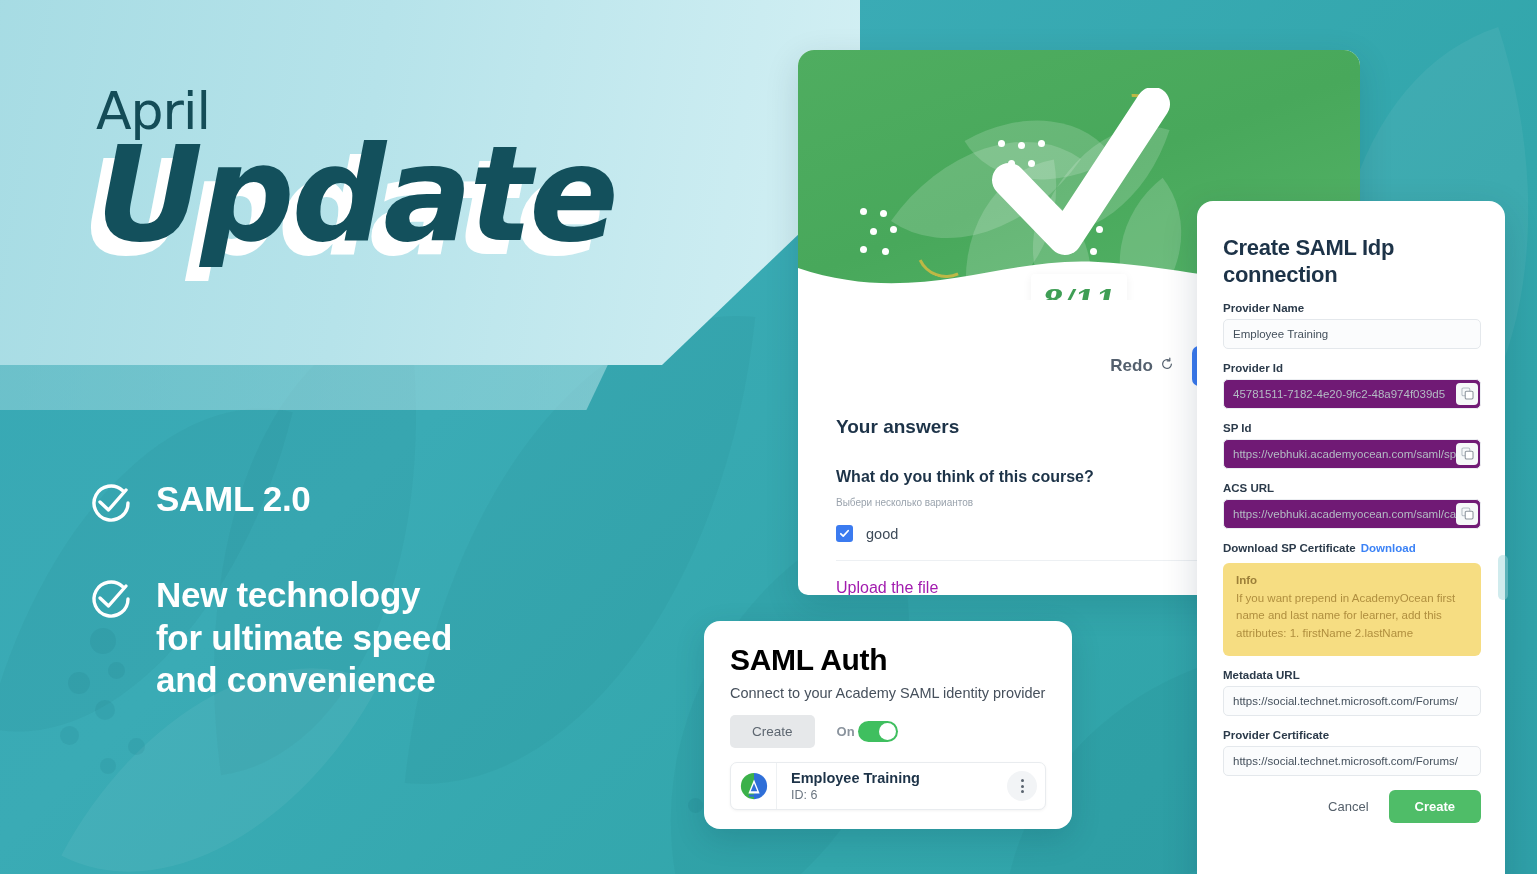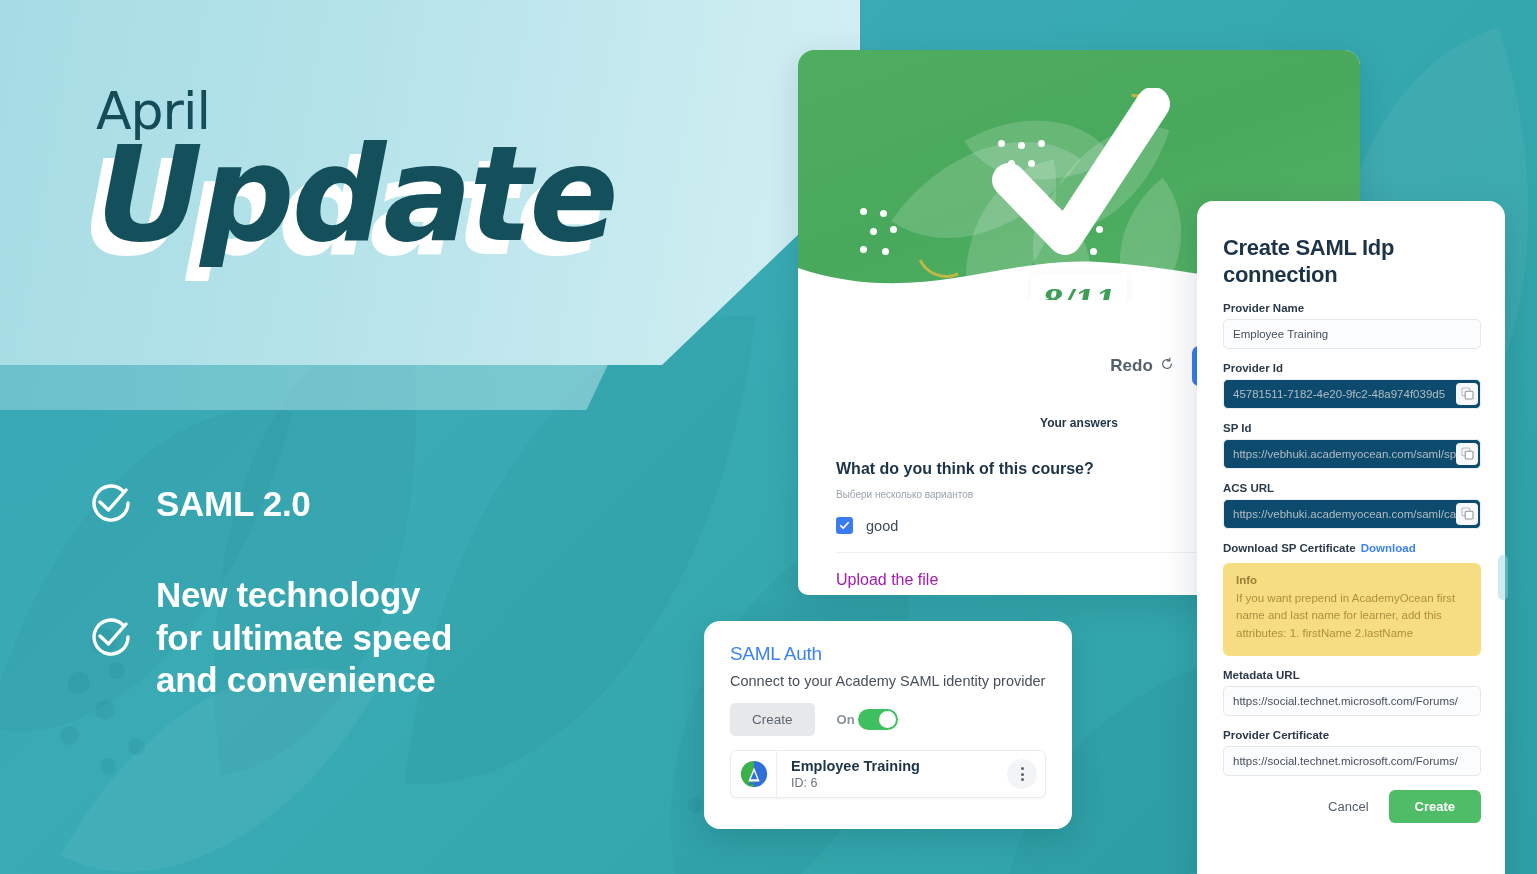--- a/index.html
+++ b/index.html
@@ -61,21 +61,21 @@
     font-family: "DejaVu Sans", sans-serif;
   }
   .hero-update.shadow {
     position: absolute; left: -14px; top: 14px;
     color: #ffffff; z-index: 1;
   }
   .hero-update.front { position: relative; color: #13505c; z-index: 2; }
 
   
   .features { position: absolute; left: 88px; top: 478px; color: #fff; }
-  .feature-row { display: flex; align-items: center; margin-bottom: 44px; }
+  .feature-row { display: flex; align-items: flex-start; margin-bottom: 44px; }
   .check-icon { flex: 0 0 auto; margin-right: 22px; margin-top: 2px; }
   .feature-label {
     font-size: 35px; font-weight: 700; line-height: 1.22;
     color: #ffffff; white-space: pre-line; letter-spacing: -0.3px;
   }
   .feature-row.big .feature-label { font-size: 35px; }
 
   
   .quiz-card {
     position: absolute;
@@ -136,21 +136,21 @@
     cursor: pointer;
   }
   .next-btn {
     background: #3b7bf0; color: #fff;
     font-size: 14.5px; font-weight: 700;
     padding: 12px 22px; border: none; border-radius: 7px;
     cursor: pointer;
   }
   .your-answers {
     margin-top: 30px;
-    font-size: 12px; font-weight: 700; color: #1d3348; text-align: center;
+    font-size: 19px; font-weight: 700; color: #1d3348;
   }
   .q-title {
     margin-top: 30px;
     font-size: 16px; font-weight: 700; color: #1d3348;
   }
   .q-sub {
     margin-top: 11px;
     font-size: 10px; color: #9aa3ad;
   }
   .q-answer {
@@ -172,21 +172,21 @@
   
   .auth-card {
     position: absolute;
     left: 704px; top: 621px;
     width: 368px; height: 208px;
     background: #ffffff;
     border-radius: 16px;
     box-shadow: 0 10px 30px rgba(0,40,60,0.15);
     padding: 22px 26px;
   }
-  .auth-title { font-size: 19px; font-weight: 400; color: #3b82f6; letter-spacing: -0.3px; }
+  .auth-title { font-size: 30px; font-weight: 700; color: #000000; letter-spacing: -0.3px; }
   .auth-sub { margin-top: 8px; font-size: 14.5px; color: #46505c; }
   .auth-ctrls { margin-top: 14px; display: flex; align-items: center; gap: 22px; }
   .create-ghost {
     background: #e6e8ea; color: #5d6670;
     font-size: 13.5px; font-weight: 500;
     padding: 9px 22px; border: none; border-radius: 5px; cursor: pointer;
   }
   .toggle-wrap { display: flex; align-items: center; gap: 3px; }
   .toggle-label { font-size: 13px; color: #8b949e; font-weight: 600; }
   .toggle {
@@ -245,21 +245,21 @@
   .f-input {
     margin-top: 5px;
     height: 30px; border-radius: 5px;
     border: 1px solid #e4e8ec; background: #fbfcfd;
     display: flex; align-items: center;
     padding: 0 9px;
     font-size: 11.5px; color: #44505c;
     overflow: hidden; white-space: nowrap;
   }
   .f-input.readonly {
-    background: #0c4a6e; border-color: #eceff2; color: #b4bcc4;
+    background: #701a75; border-color: #eceff2; color: #b4bcc4;
     padding-right: 2px;
   }
   .f-input .val { flex: 1 1 auto; overflow: hidden; white-space: nowrap; }
   .copy-btn {
     flex: 0 0 auto; width: 22px; height: 22px;
     display: flex; align-items: center; justify-content: center;
     border-radius: 4px; background: #f6f8f9; cursor: pointer;
   }
   .info-box {
     margin-top: 9px;

